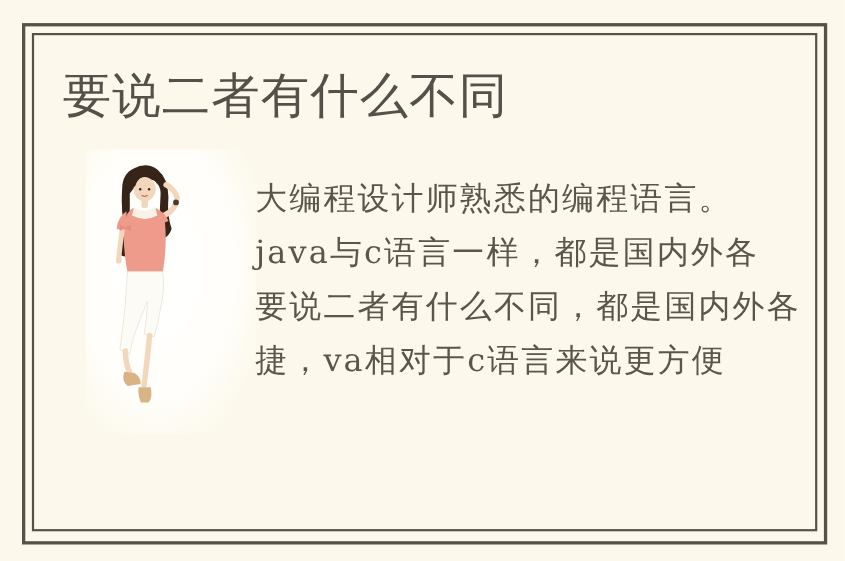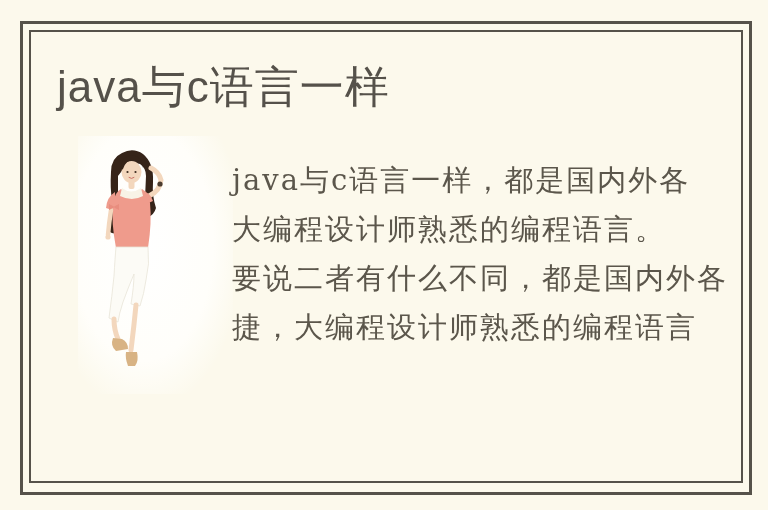--- a/index.html
+++ b/index.html
@@ -80,21 +80,21 @@
 </style>
 </head>
 <body>
 
 <div class="page">
 
   <div class="frame-outer">
     <div class="frame-inner"></div>
   </div>
 
-  <h1 class="title">java与c语言一样</h1>
+  <h1 class="title">要说二者有什么不同</h1>
 
   <div class="figure">
     <svg width="135" height="238" viewBox="0 0 135 238">
 
       <path class="hair" d="M34,7 Q23,12 23,26 Q22,42 24,54 Q25,70 20,85 Q26,89 31,87
            Q30,66 30,50 L30,30 Q40,14 52,18 Q58,22 58,30 L57,52
            Q57,63 60,71 Q66,69 68,62 Q64,50 65,36 Q66,17 55,8 Q45,1 34,7 Z"></path>
 
       <path class="skin-s" d="M61,50 Q72,45 73,34 Q71,26 63,22" stroke-width="5"></path>
       <circle cx="72" cy="38" r="2.6" fill="#4a3c30"></circle>
@@ -123,19 +123,19 @@
 
       <path class="skin-s" d="M26,173 Q26,184 30,193" stroke-width="5"></path>
       <path class="skin-s" d="M48,159 Q46,180 43,204" stroke-width="5"></path>
 
       <path class="shoe" d="M25,192 Q22,200 28,205 L40,203 Q40,196 34,193 Z"></path>
       <path class="shoe" d="M38,206 L49,206 Q51,215 47,220 L40,220 Q37,212 38,206 Z"></path>
     </svg>
   </div>
 
   <div class="article">
+    <div class="line">大编程设计师熟悉的编程语言。</div>
     <div class="line">java与c语言一样，都是国内外各</div>
-    <div class="line">大编程设计师熟悉的编程语言。</div>
     <div class="line">要说二者有什么不同，都是国内外各</div>
-    <div class="line">捷，大编程设计师熟悉的编程语言</div>
+    <div class="line">捷，va相对于c语言来说更方便</div>
   </div>
 
 </div>
 
 </body></html>

